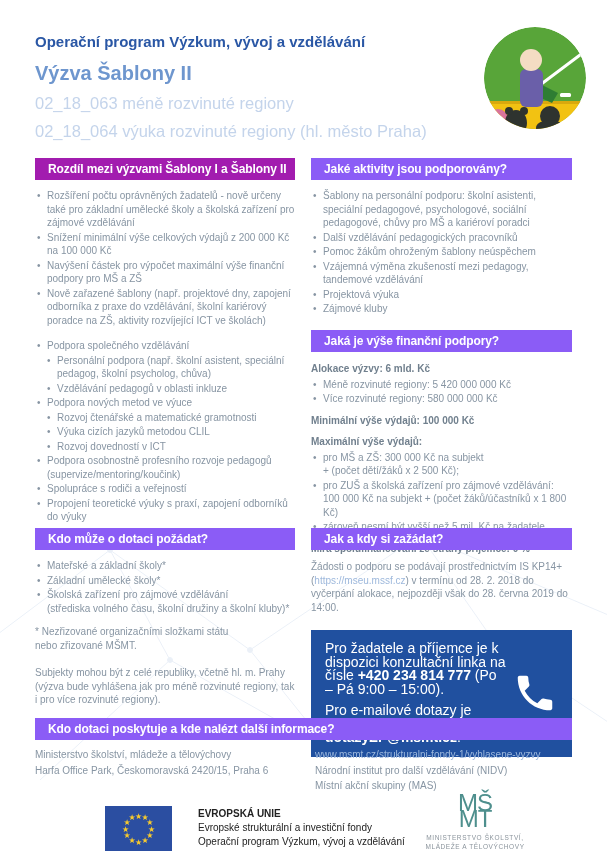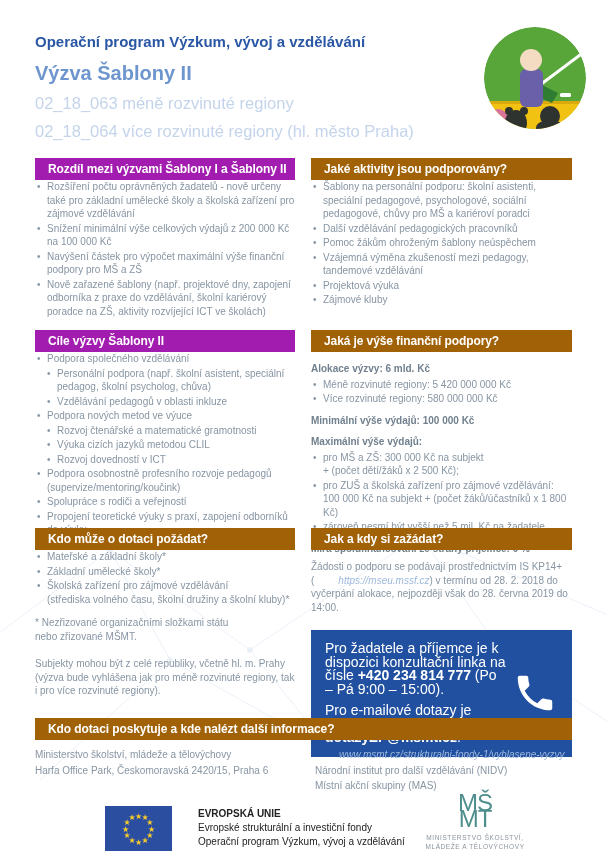--- a/index.html
+++ b/index.html
@@ -19,36 +19,36 @@
   .call-code  { font-size:16.5px; color:#c4d4eb; margin-top:9px; }
   #teacher-icon { position:absolute; left:484px; top:27px; width:102px; height:102px; }
 
   
   .row { position:absolute; left:35px; width:537px; display:grid;
          grid-template-columns:260px 261px; column-gap:16px; }
   #row1 { top:158px; } #row2 { top:330px; } #row3 { top:528px; }
   .bar { height:22px; line-height:22px; color:#fff; font-weight:bold;
          font-size:12px; letter-spacing:-0.1px; padding-left:13px; }
   .bar-navy  { background:#a21caf; }
-  .bar-light { background:#a16207; }
-
-  ul.blist { list-style:none; padding-left:2px; }
+  .bar-light { background:#8b5cf6; }
+
+  ul.blist { list-style:none; margin-top:9px; padding-left:2px; }
   ul.blist li { position:relative; padding-left:10px; font-size:10px;
                 line-height:13.5px; color:#8795a3; margin-bottom:1px; }
   ul.blist li::before { content:"•"; position:absolute; left:0; top:0; color:#8795a3; }
   ul.blist li.sub { margin-left:10px; }
   .pre { white-space:pre-line; }
 
   .body-text { font-size:10px; line-height:13.5px; color:#8795a3; }
   .fin-h { font-size:10px; line-height:13.5px; font-weight:bold; color:#71808e; margin-top:8px; }
   .fin-first { margin-top:10px; }
   ul.blist.tight { margin-top:2px; }
   .footnote { margin-top:10px; }
   .para { margin-top:14px; }
-  .link { color:#9db8dc; font-style:italic; text-decoration:none;padding-left:24px; }
+  .link { color:#9db8dc; text-decoration:none; }
 
   
   #contact-box { position:relative; margin-top:16px; background:#20509f; color:#fff;
                  padding:12px 64px 12px 14px; }
   #contact-box p { font-size:14px; line-height:13.5px; }
   #contact-box p + p { margin-top:8px; }
   #contact-box b { font-weight:bold; }
   #phone-icon { position:absolute; right:14px; top:50%; transform:translateY(-50%);
                 width:46px; height:46px; }
 
@@ -86,21 +86,21 @@
     <circle cx="500" cy="150" r="2.5" fill="#e9eff7"></circle>
   </g>
 </svg>
 
 <div id="content">
 
   <div id="header-block">
     <div class="prog-title">Operační program Výzkum, vývoj a vzdělávání</div>
     <div class="call-title">Výzva Šablony II</div>
     <div class="call-code">02_18_063 méně rozvinuté regiony</div>
-    <div class="call-code">02_18_064 více rozvinuté regiony (hl. město Praha)</div>
+    <div class="call-code">02_18_064 výuka rozvinuté regiony (hl. město Praha)</div>
   </div>
 
   <svg id="teacher-icon" viewBox="0 0 102 102">
     <defs>
         <clipPath id="circ">
           <circle cx="51" cy="51" r="51"></circle>
         </clipPath>
       </defs>
     <g clip-path="url(#circ)">
       <circle cx="51" cy="51" r="51" fill="#58a539"></circle>
@@ -138,21 +138,20 @@
         <li>Pomoc žákům ohroženým šablony neúspěchem</li>
         <li>Vzájemná výměna zkušeností mezi pedagogy, tandemové vzdělávání</li>
         <li>Projektová výuka</li>
         <li>Zájmové kluby</li>
       </ul>
     </div>
   </div>
 
   <div id="row2" class="row">
     <div class="col">
-      <div class="bar bar-navy">Cíle výzvy Šablony II</div>
       <ul class="blist">
         <li>Podpora společného vzdělávání</li>
         <li class="sub">Personální podpora (např. školní asistent, speciální pedagog, školní psycholog, chůva)</li>
         <li class="sub">Vzdělávání pedagogů v oblasti inkluze</li>
         <li>Podpora nových metod ve výuce</li>
         <li class="sub">Rozvoj čtenářské a matematické gramotnosti</li>
         <li class="sub">Výuka cizích jazyků metodou CLIL</li>
         <li class="sub">Rozvoj dovedností v ICT</li>
         <li>Podpora osobnostně profesního rozvoje pedagogů (supervize/mentoring/koučink)</li>
         <li>Spolupráce s rodiči a veřejností</li>

